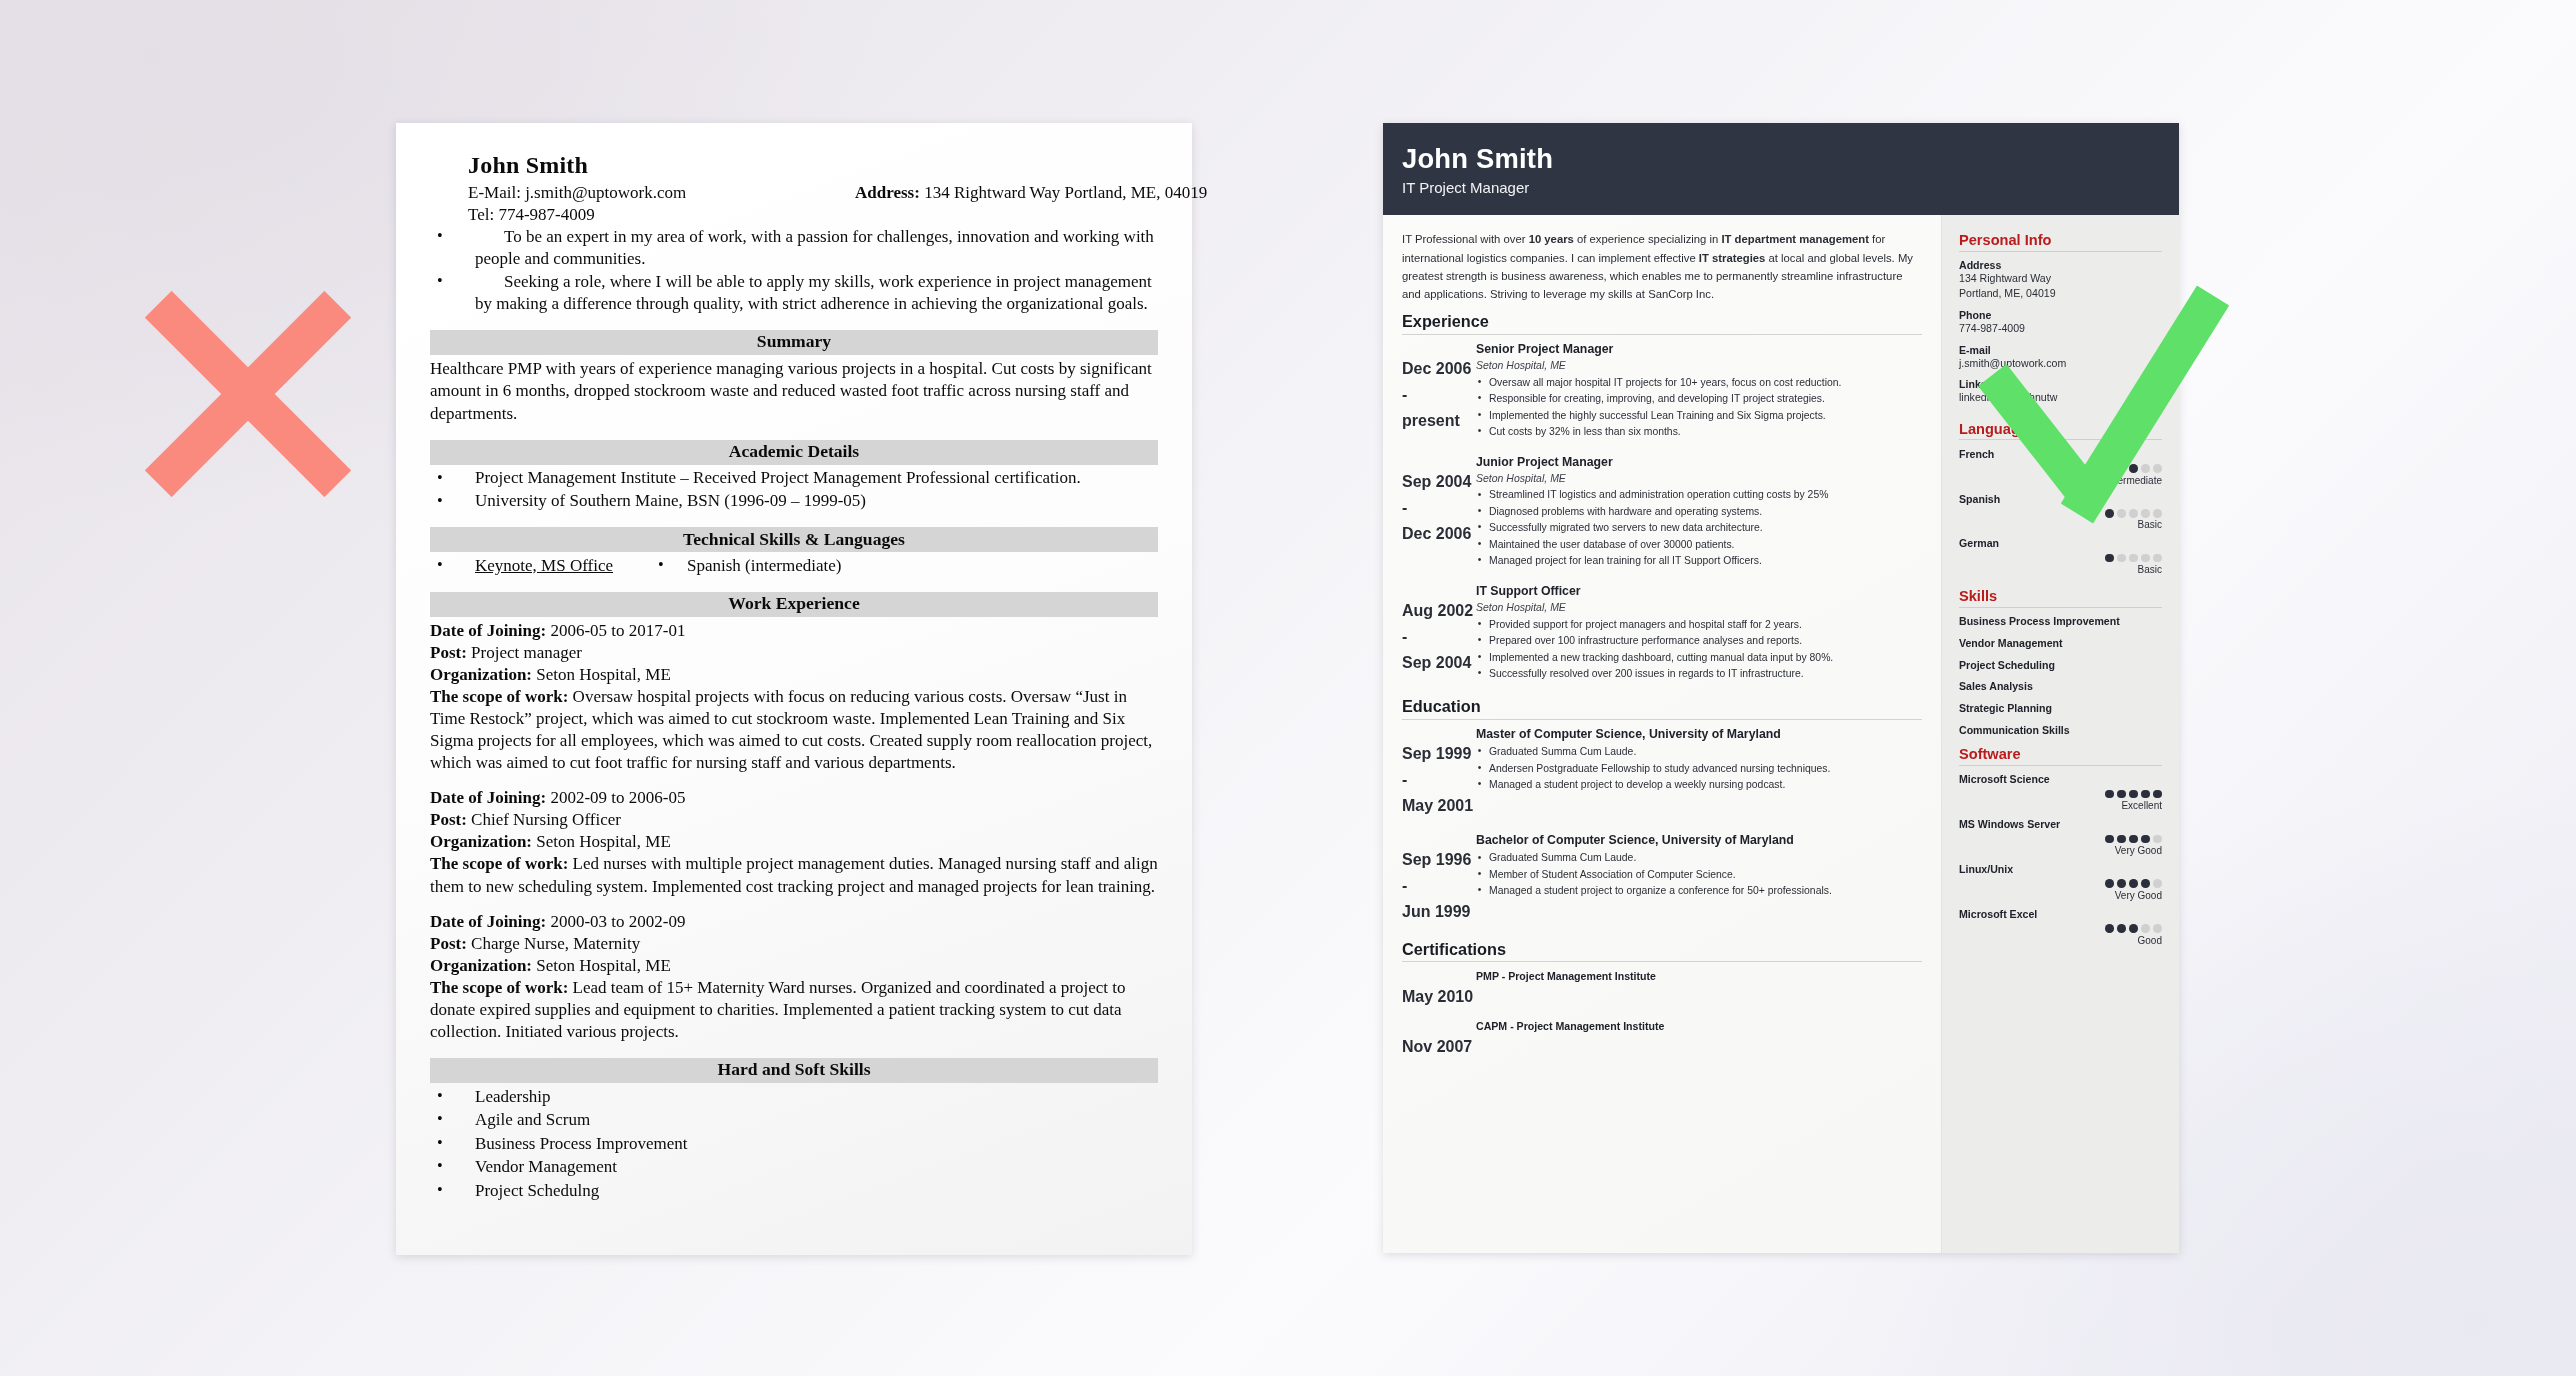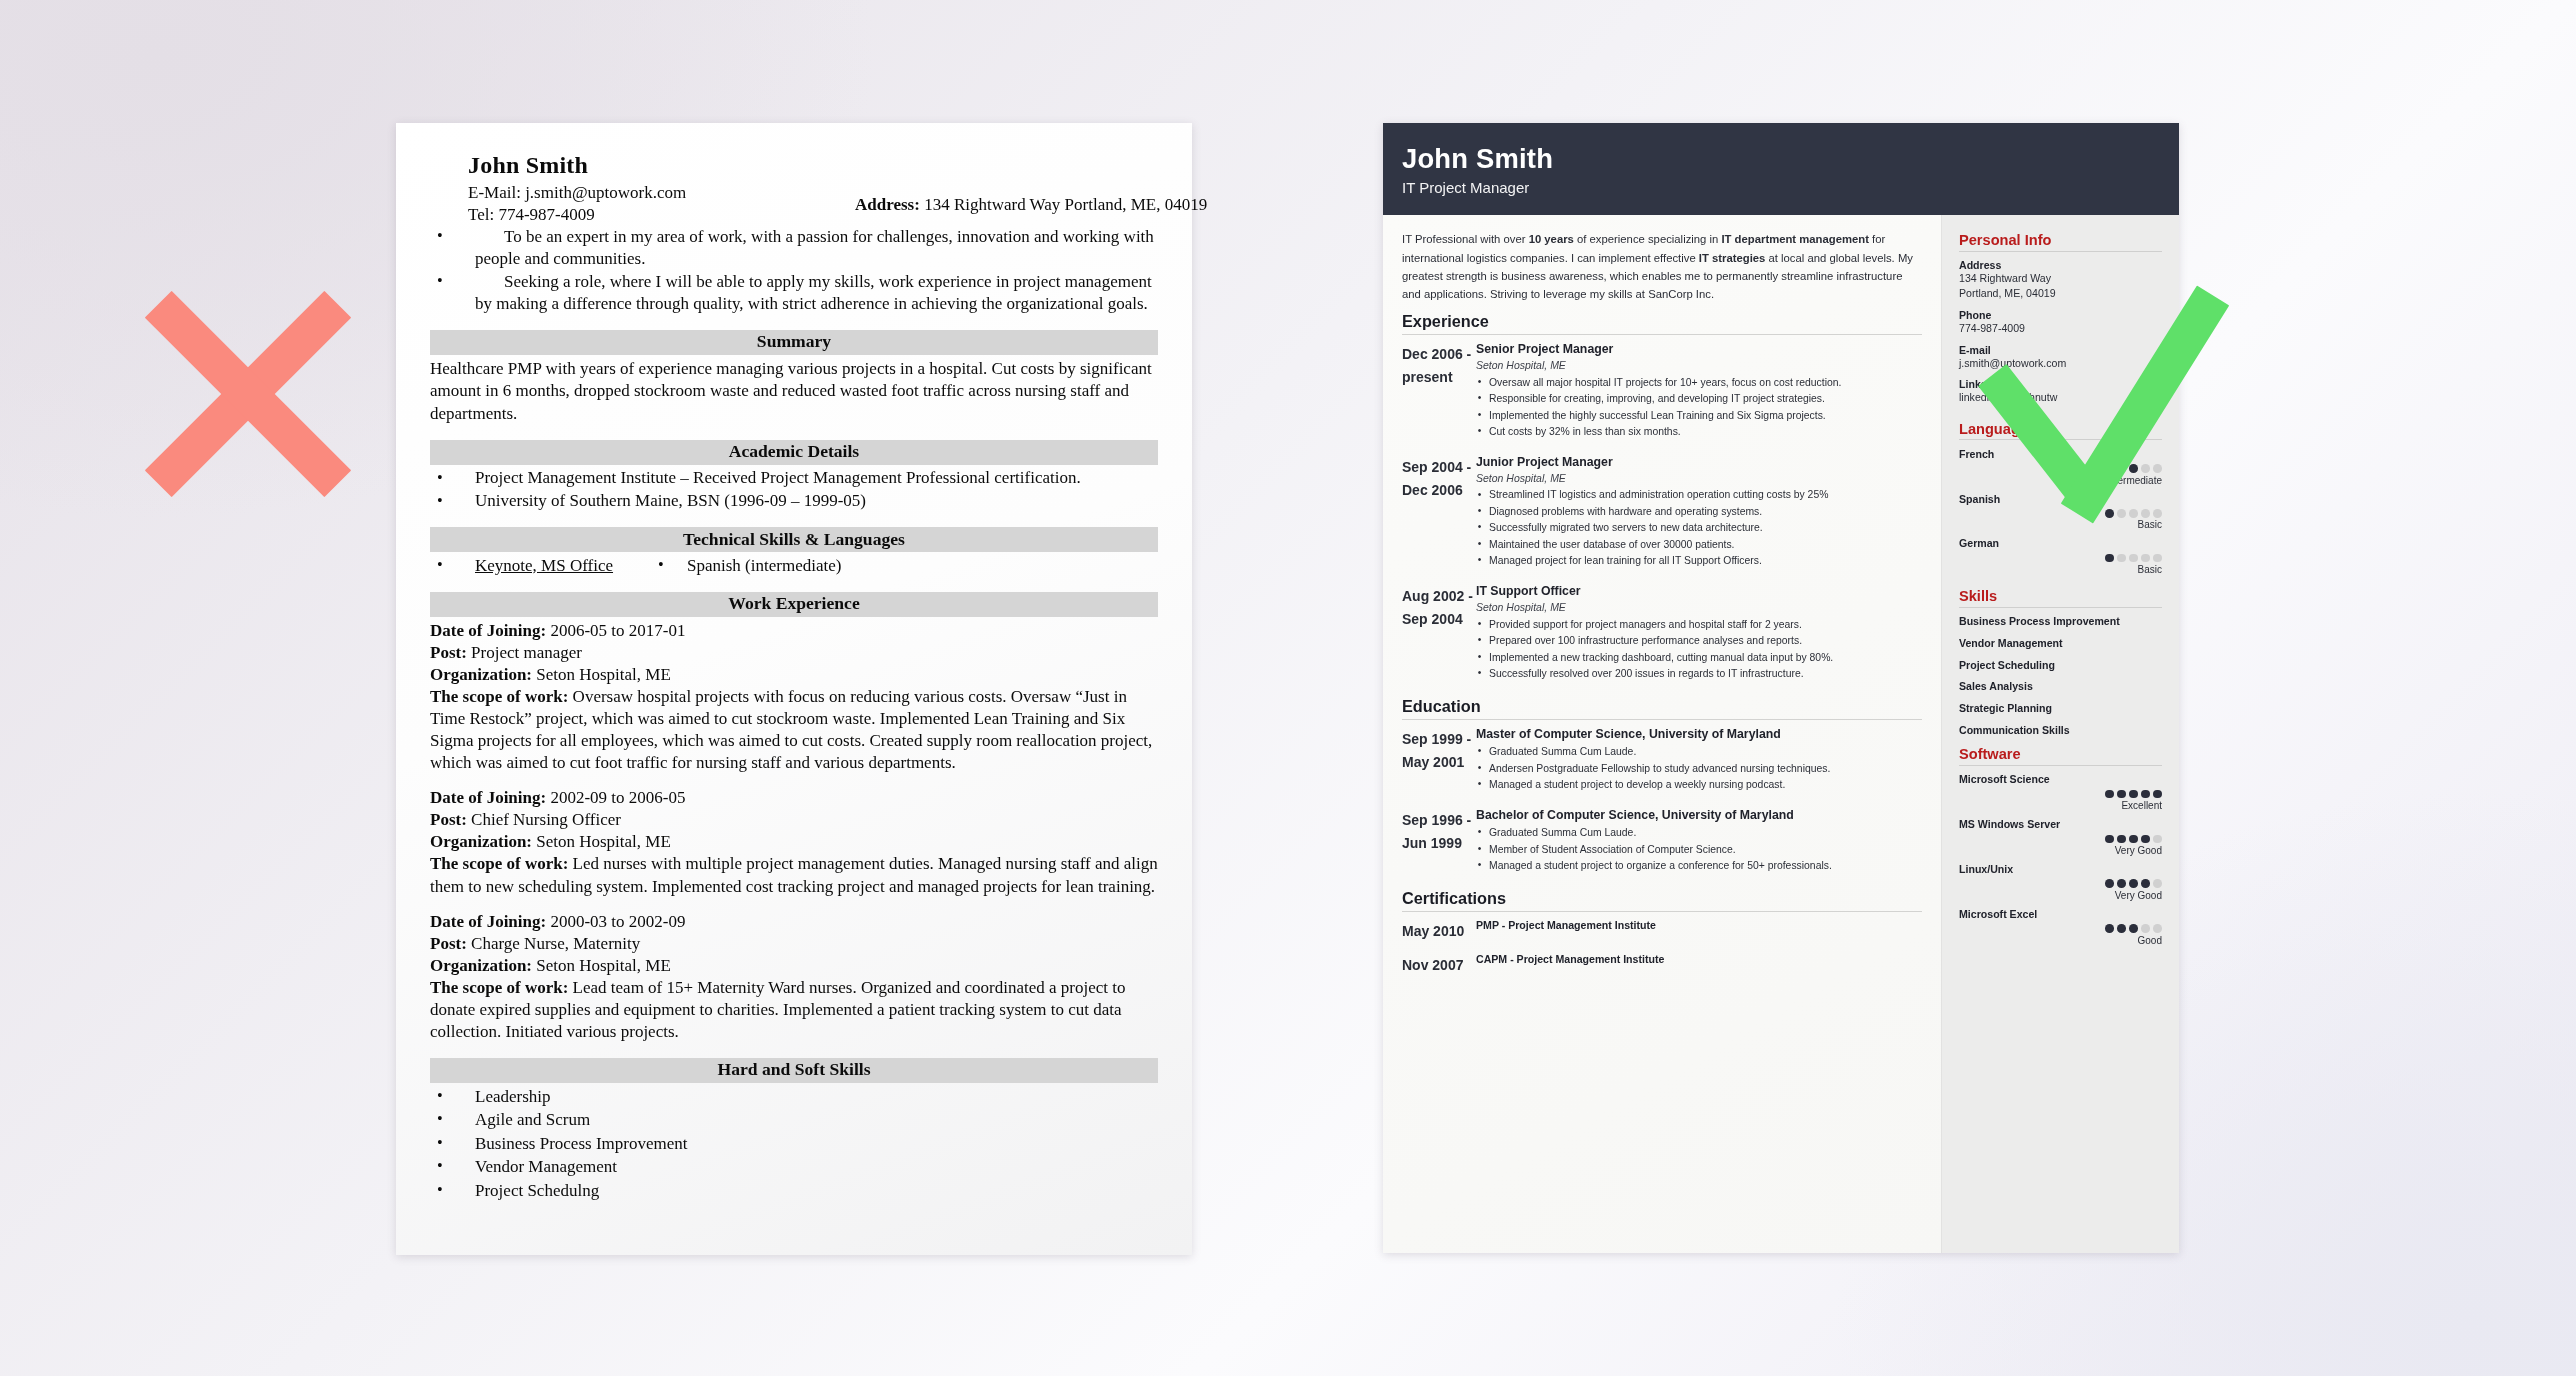--- a/index.html
+++ b/index.html
@@ -18,21 +18,21 @@
     position:absolute;left:396px;top:123px;width:796px;height:1132px;
     background:linear-gradient(160deg,#ffffff 0%,#fdfdfd 45%,#f2f2f3 100%);
     box-shadow:0 1.7px 8.6px rgba(90,80,100,.18);
     font-family:"Liberation Serif","DejaVu Serif",serif;
     color:#0b0b0b;
     padding:29px 34px 0 34px;
     box-sizing:border-box;
   }
   .l-name{font-size:24px;font-weight:bold;letter-spacing:0.2px;margin:0 0 3.4px 38px;}
   .l-contact{margin-left:38px;font-size:17px;line-height:1.28;position:relative;}
-  .l-contact .addr{position:absolute;left:387px;top:12px;white-space:nowrap;}
+  .l-contact .addr{position:absolute;left:387px;top:0;white-space:nowrap;}
   .l-contact .addr b{font-weight:bold;}
   .l-band{
     background:#d5d5d5;text-align:center;font-weight:bold;font-size:17.6px;
     padding:1.7px 0 2.6px;margin:14.6px 0 2.6px;
   }
   .l-ul{list-style:none;margin:0;padding:0;}
   .l-ul li{position:relative;padding-left:45px;font-size:17px;line-height:1.3;margin:0 0 0.9px;}
   .l-ul li:before{content:"\2022";position:absolute;left:6.9px;top:-0.9px;font-size:16.3px;}
   .l-ul li .ind{display:inline-block;text-indent:29px;}
   .l-p{font-size:17px;line-height:1.32;margin:0;}
@@ -60,21 +60,21 @@
   .r-main{flex:0 0 558px;padding:15.4px 19px 0 19px;box-sizing:border-box;
           background:linear-gradient(150deg,#fbfbf9 0%,#f7f7f5 100%);}
   .r-side{flex:1 1 auto;background:#ececeb;padding:15.4px 17px 0 17px;box-sizing:border-box;
           border-left:0.9px solid #e2e2e1;}
 
   .r-summary{font-size:11.3px;line-height:1.62;margin:0 0 7.7px;color:#2a2d36;}
   .r-summary b{font-weight:bold;}
   .r-sec-title{font-size:16.3px;font-weight:bold;margin:8.6px 0 2.6px;color:#1a1c24;}
   .r-rule{height:0.9px;background:#d3d3d1;margin:0 0 7.7px;}
   .r-entry{display:flex;margin-bottom:14.6px;}
-  .r-dates{flex:0 0 74px;font-size:14px;font-weight:bold;line-height:1.62;color:#2a2d36;padding-top:0.9px;}
+  .r-dates{flex:0 0 74px;font-size:16px;font-weight:bold;line-height:1.62;color:#2a2d36;padding-top:0.9px;margin-top:13px;}
   .r-detail{flex:1 1 auto;}
   .r-job-title{font-size:12.3px;font-weight:bold;line-height:1.25;margin-bottom:1.7px;}
   .r-org{font-size:10.5px;font-style:italic;color:#3b3e47;margin-bottom:3.4px;}
   .r-bullets{list-style:none;margin:0;padding:0;}
   .r-bullets li{position:relative;padding-left:13px;font-size:10.4px;line-height:1.58;color:#2b2e37;}
   .r-bullets li:before{content:"\2022";position:absolute;left:1.7px;top:-0.9px;font-size:10.3px;color:#2b2e37;}
   .r-cert{display:flex;margin-bottom:10.3px;}
   .r-cert .r-dates{flex:0 0 74px;}
   .r-cert-name{font-size:10.6px;font-weight:bold;}
 

